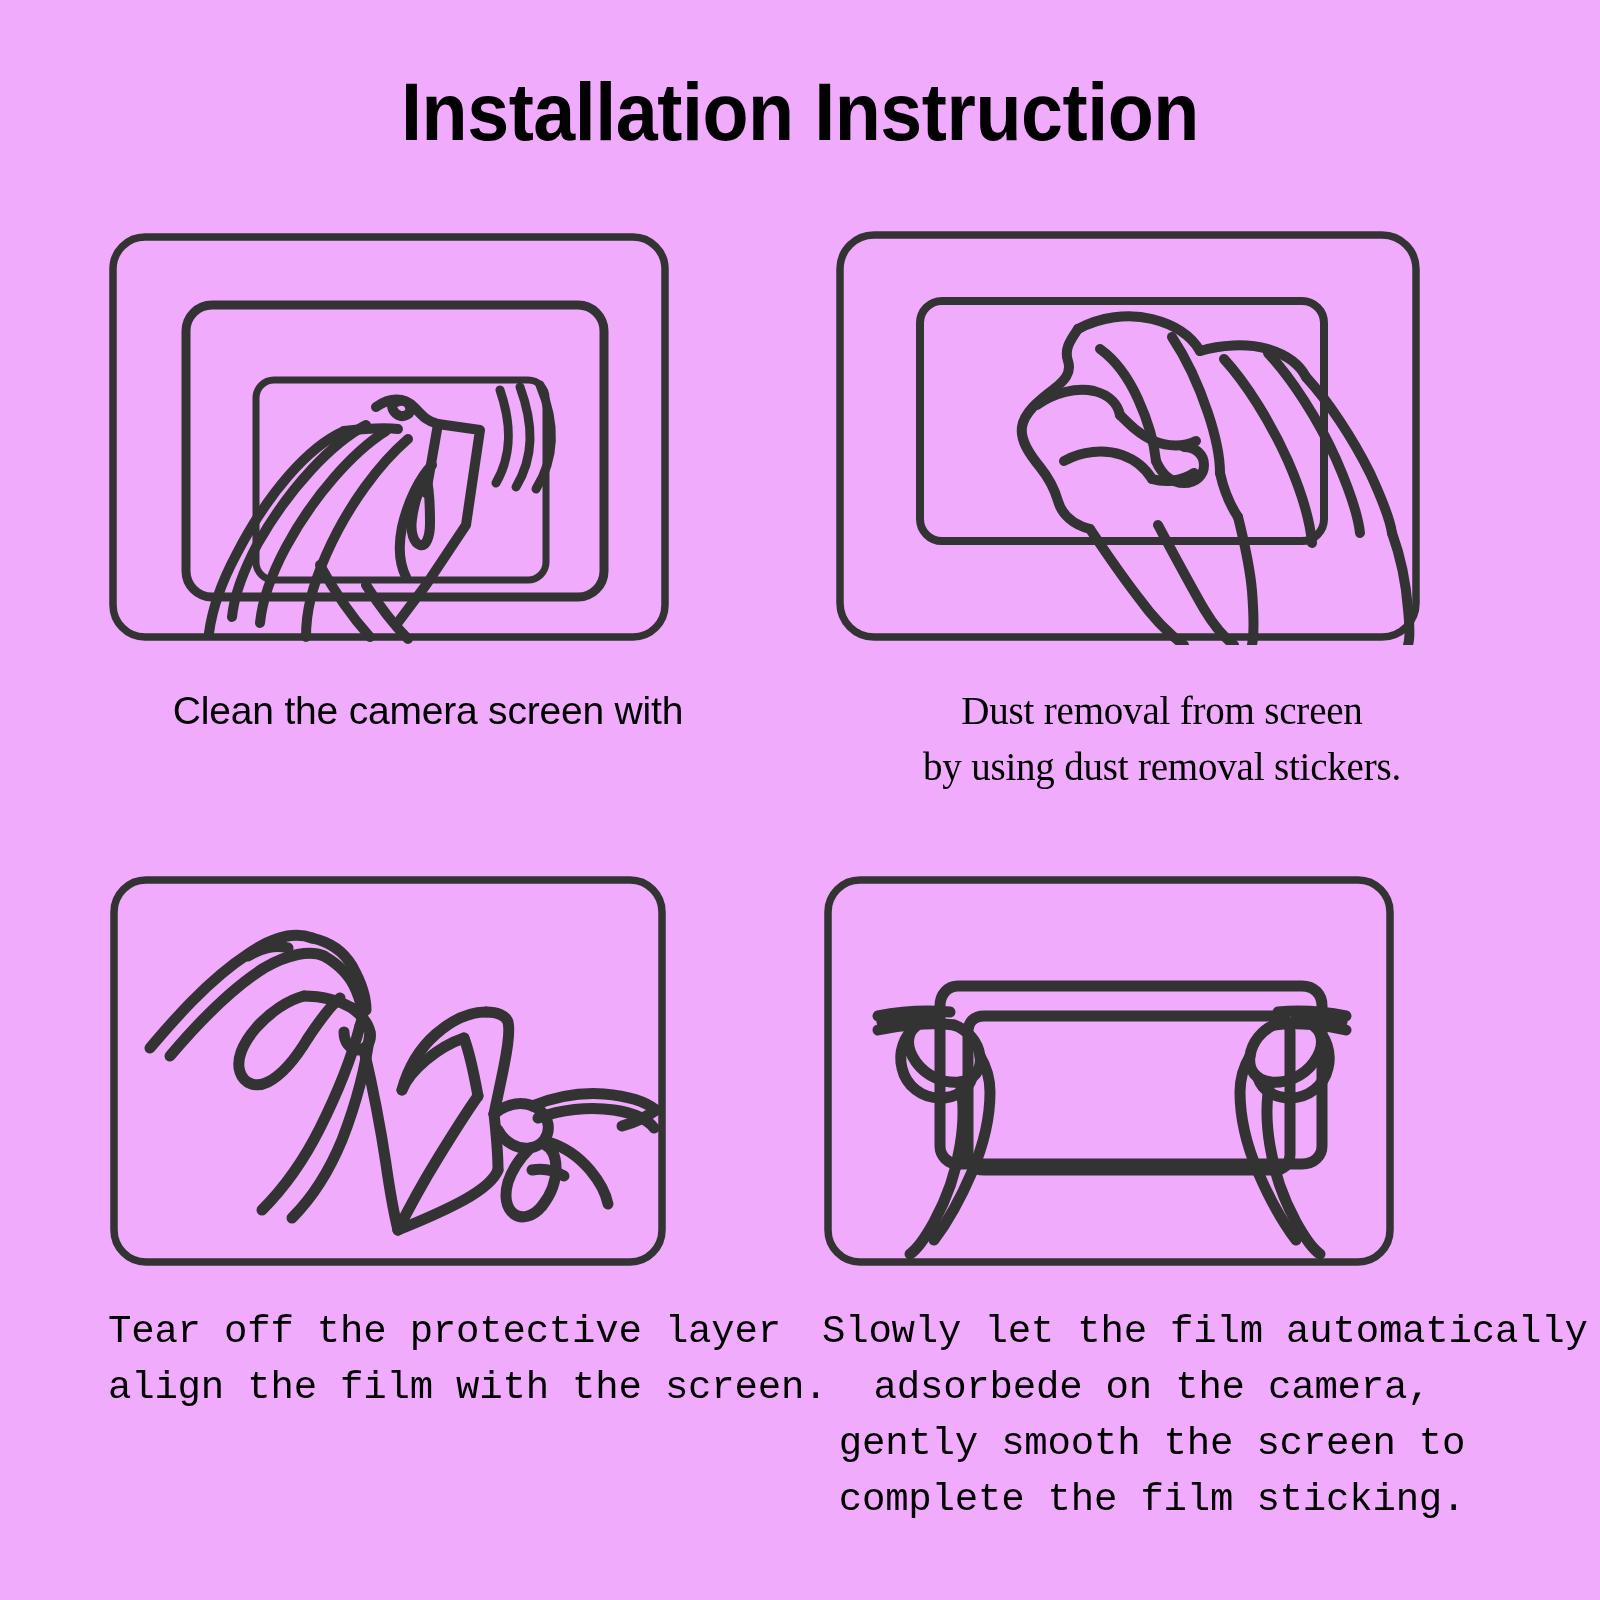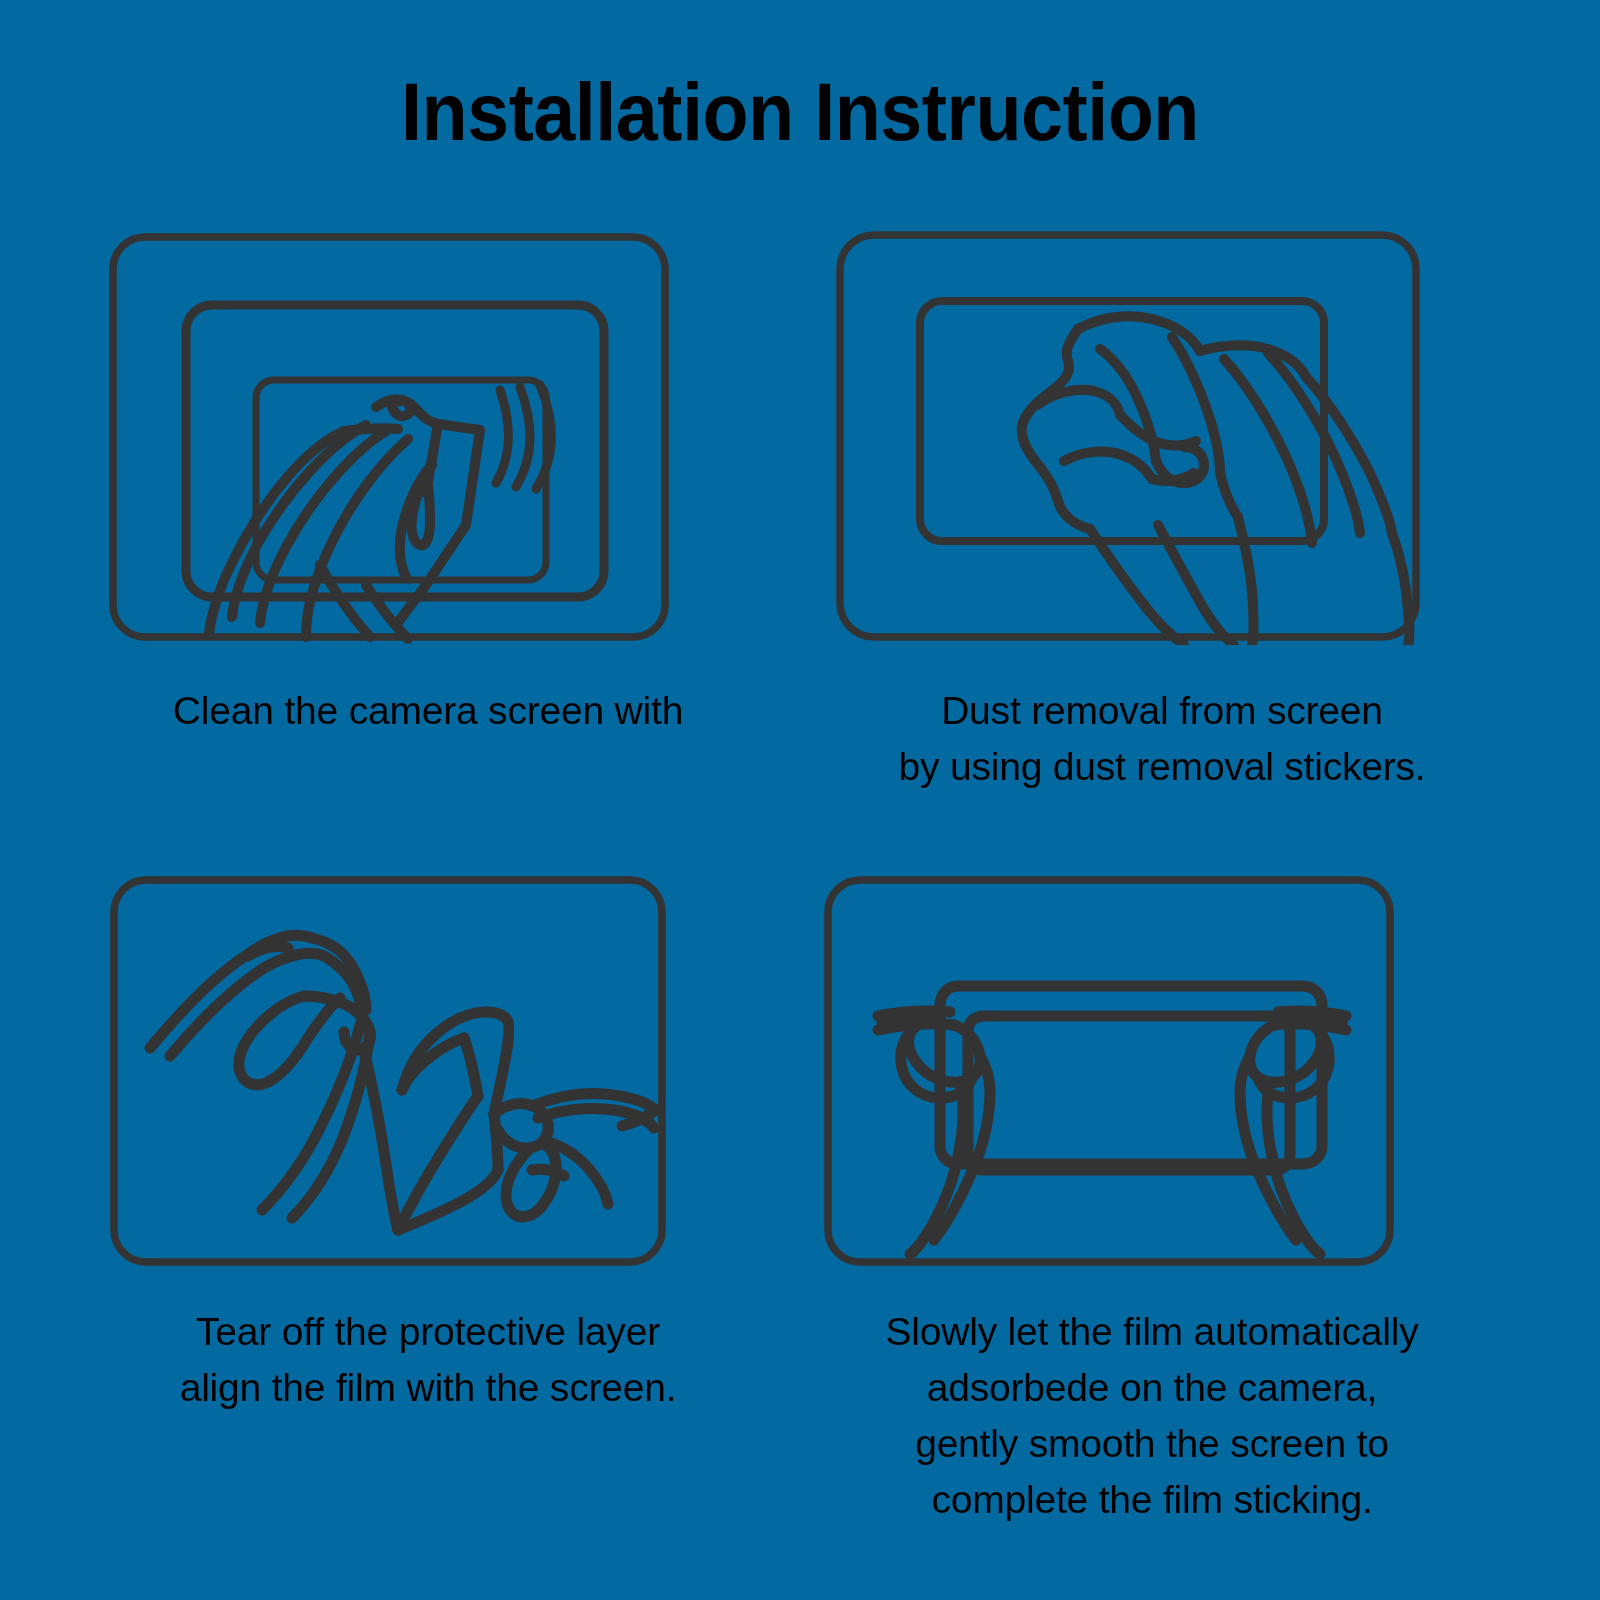--- a/index.html
+++ b/index.html
@@ -14,21 +14,21 @@
     font-family: "Liberation Sans", "DejaVu Sans", sans-serif;
     color: #000000;
     overflow: hidden;
     position: relative;
   }
 
   .sheet {
     position: relative;
     width: 1600px;
     height: 1600px;
-    background: #0369a1;
+    background: #f0abfc;
   }
 
   
   .title {
     position: absolute;
     top: 66px;
     left: 0;
     width: 1600px;
     text-align: center;
     font-size: 82px;
@@ -47,21 +47,21 @@
     top: 225px;
     left: 0;
     width: 1600px;
     height: 1375px;
   }
 
   .step {
     position: absolute;
   }
   .step-1 { left: 108px;  top: 0px;   width: 640px; }
-  .step-2 { left: 832px;  top: 0px;   width: 660px; }
+  .step-2 { left: 832px;  top: 0px;   width: 660px; font-family: Liberation Serif, serif; }
   .step-3 { left: 108px;  top: 645px; width: 640px; }
   .step-4 { left: 822px;  top: 645px; width: 660px; }
 
   .panel {
     display: block;
     margin: 0 auto;
   }
   .panel svg { display: block; }
 
   .caption {
@@ -69,21 +69,21 @@
     text-align: center;
     font-size: 39px;
     line-height: 56px;
     font-weight: 400;
     color: #000000;
     letter-spacing: -0.2px;
   }
   .caption .ln { display: block; white-space: nowrap; }
 
   .step-3 .caption,
-  .step-4 .caption { margin-top: 34px; }
+  .step-4 .caption { margin-top: 34px; font-family: Liberation Mono, monospace; }
 </style>
 </head>
 <body>
 
 <div class="sheet">
 
   <div class="title">Installation Instruction</div>
 
   <div class="steps">
 

